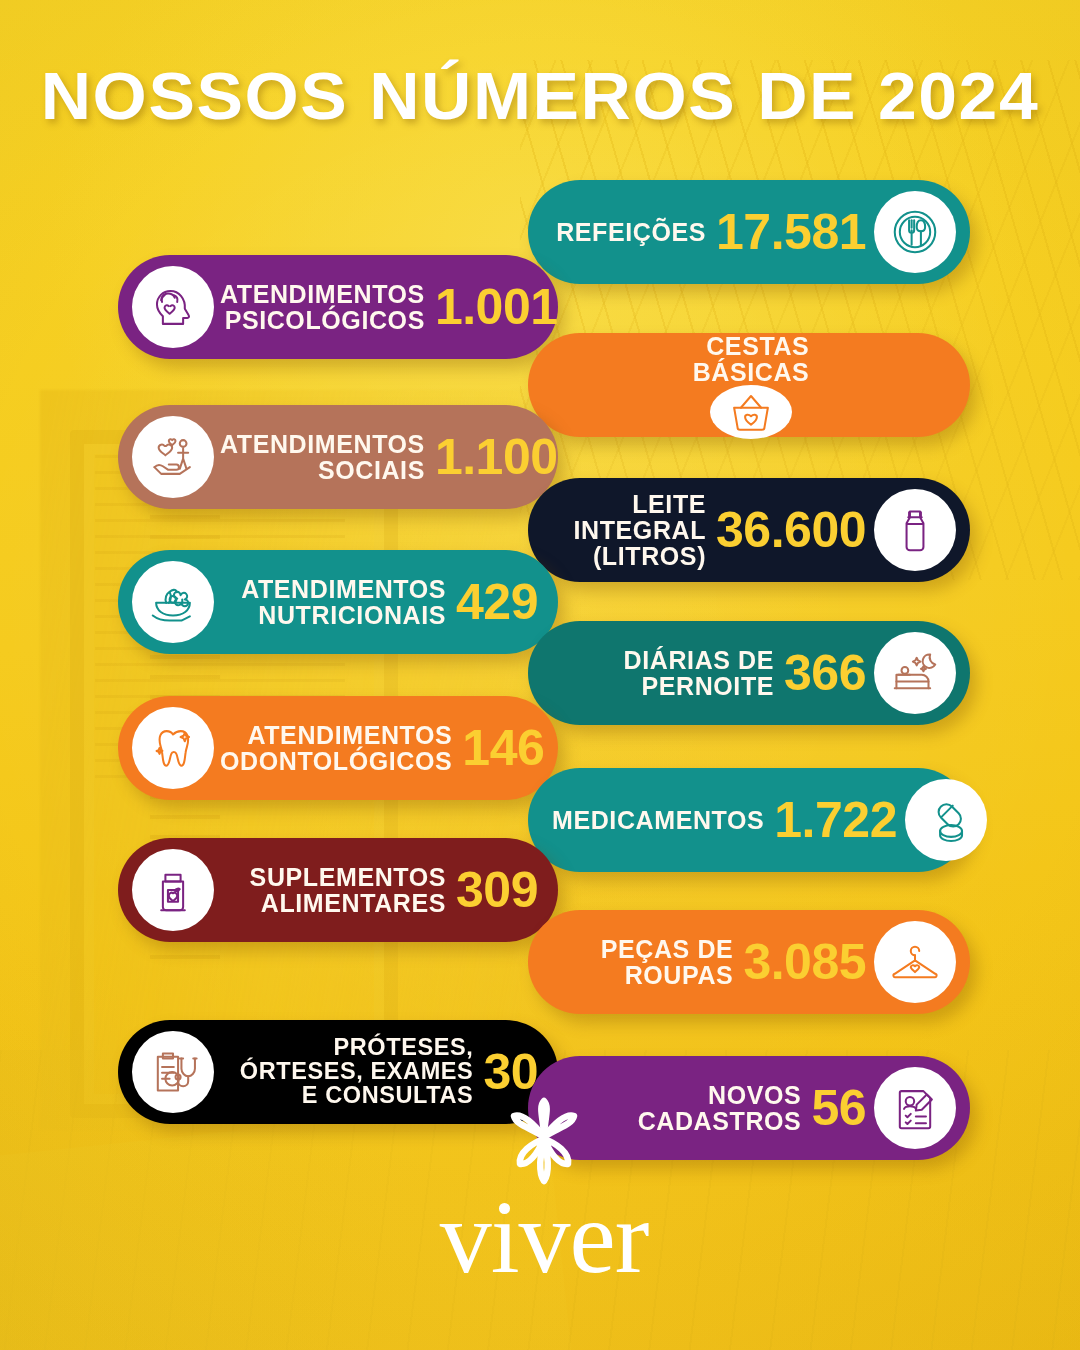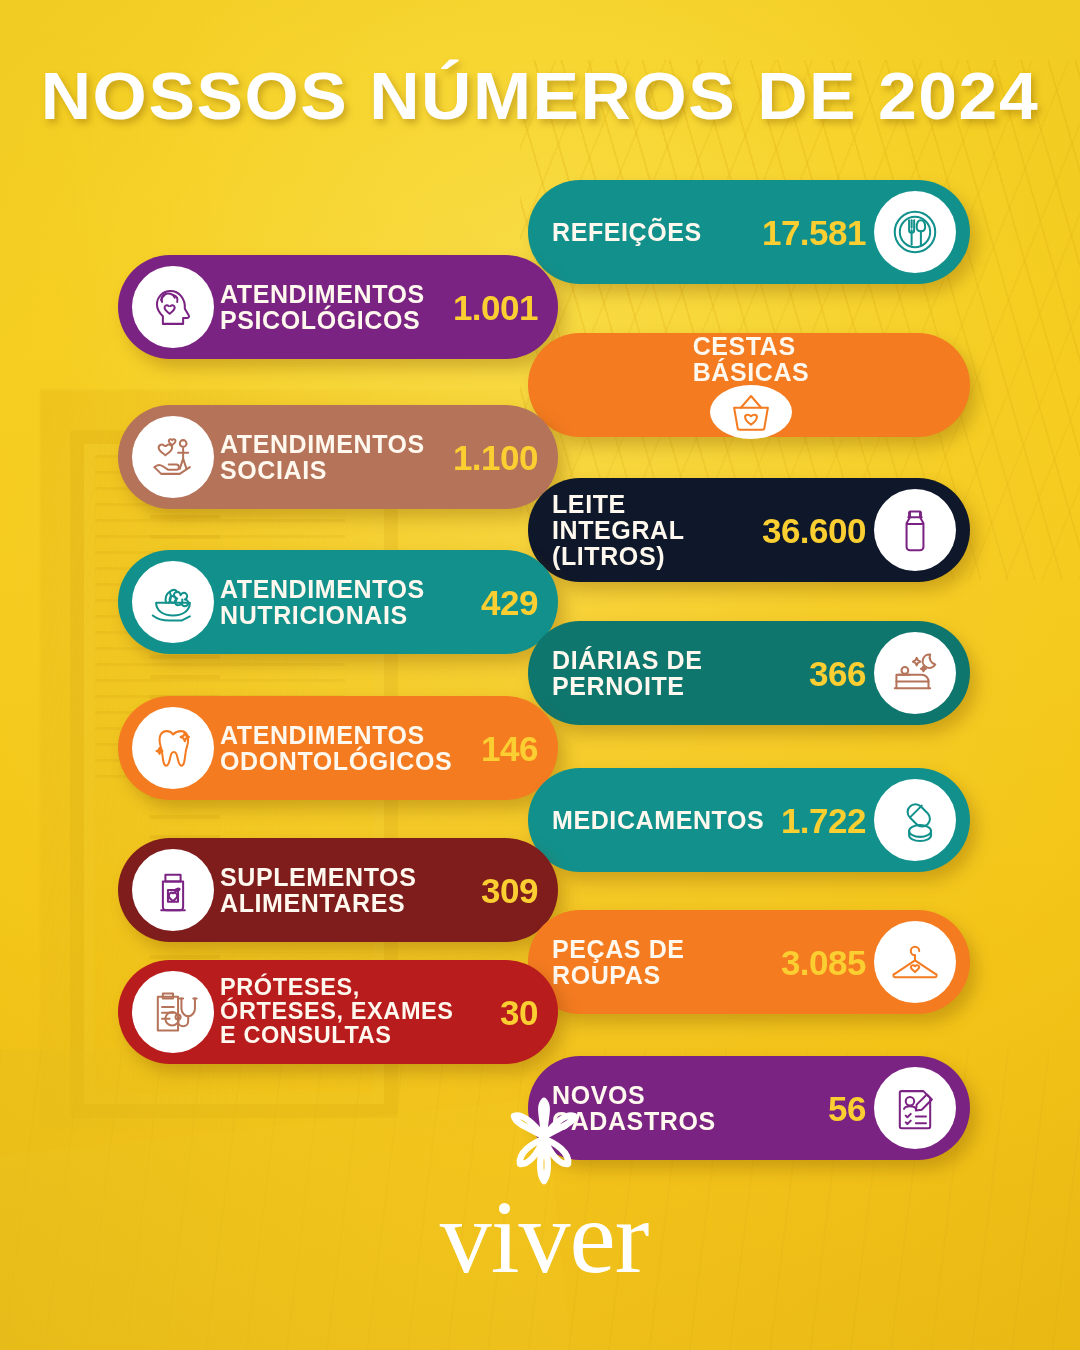--- a/index.html
+++ b/index.html
@@ -96,30 +96,30 @@
     display:flex;align-items:center;justify-content:center;
   }
   .pill .icon-wrap svg{width:54px;height:54px;display:block;}
 
   .pill .label{
     color:#FFF8EE;
     font-weight:bold;
     font-size:25px;
     line-height:1.04;
     letter-spacing:.6px;
-    text-align:left;
+    text-align:right;
     flex:1;
     padding:0 6px;
     white-space:pre-line;
   }
   .pill .label.small{font-size:23.5px;line-height:1.02;}
   .pill .value{
     color:#FBCF31;
     font-weight:bold;
-    font-size:35px;
+    font-size:50px;
     line-height:1;
     letter-spacing:-.5px;
     white-space:nowrap;
     padding:0 4px;
   }
   .pill.right .value{padding-right:8px;}
 
   
   #logo{
     position:absolute;left:4px;bottom:72px;width:1080px;
@@ -294,21 +294,21 @@
 ROUPAS</span>
       <span class="value">3.085</span>
       <span class="icon-wrap">
         <svg viewBox="0 0 64 64" fill="none" stroke="#F47B20" stroke-width="2.4" stroke-linecap="round" stroke-linejoin="round">
           <path d="M32 24 v6 L8 46 a2 2 0 0 0 1 4 h46 a2 2 0 0 0 1-4 L32 30"></path>
           <path d="M32 24 a5 5 0 1 1 5-5"></path>
           <path d="M32 44 c-2-2-5-4-5-6 0-2 3-3 5-1 2-2 5-1 5 1 0 2-3 4-5 6z"></path>
         </svg>
       </span>
     </div>
-    <div class="pill left" style="top: 960px; background: #b91c1c;">
+    <div class="pill left" style="top: 1020px; background: #000000;">
       <span class="icon-wrap">
         <svg viewBox="0 0 64 64" fill="none" stroke="#B5735A" stroke-width="2.4" stroke-linecap="round" stroke-linejoin="round">
           <path d="M14 14 h24 v40 H14z"></path>
           <path d="M20 10 h12 v6 H20z"></path>
           <path d="M19 26 h14 M19 33 h14 M19 40 h9"></path>
           <circle cx="31" cy="40" r="8"></circle>
           <path d="M42 16 v12 c0 5 4 9 8 9 s8-4 8-9 V16"></path>
           <path d="M40 16 h4 M56 16 h4"></path>
           <path d="M50 37 v6 a6 6 0 0 1-12 0 v-3"></path>
           <circle cx="38" cy="38" r="3"></circle>

